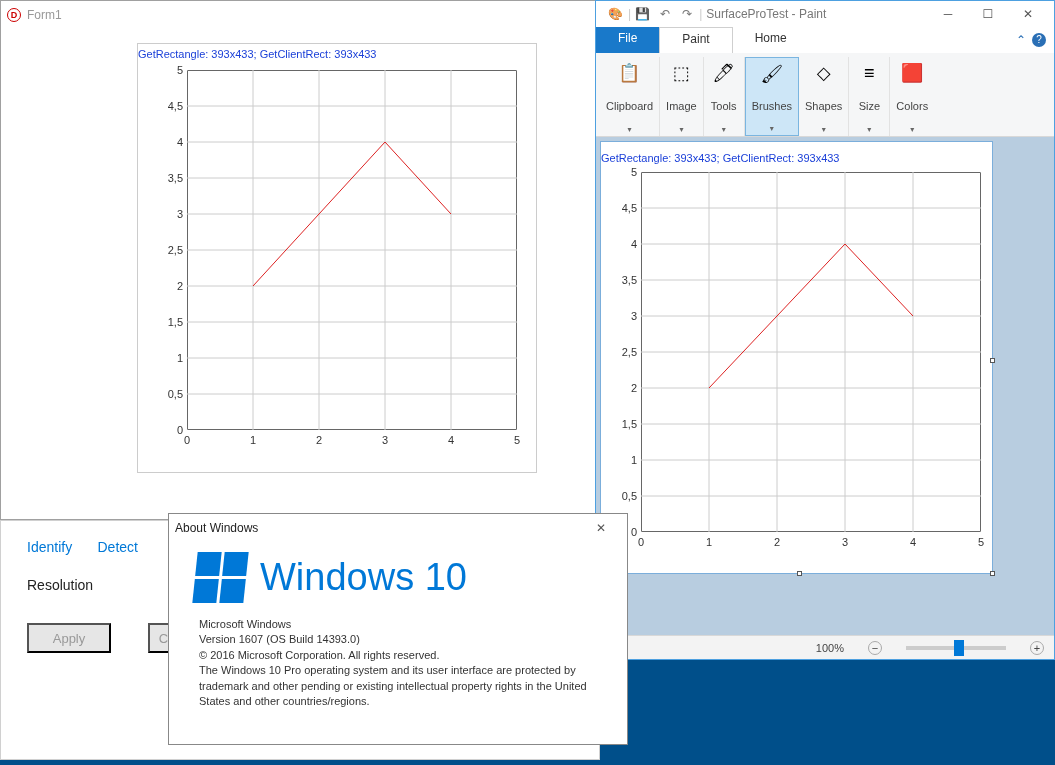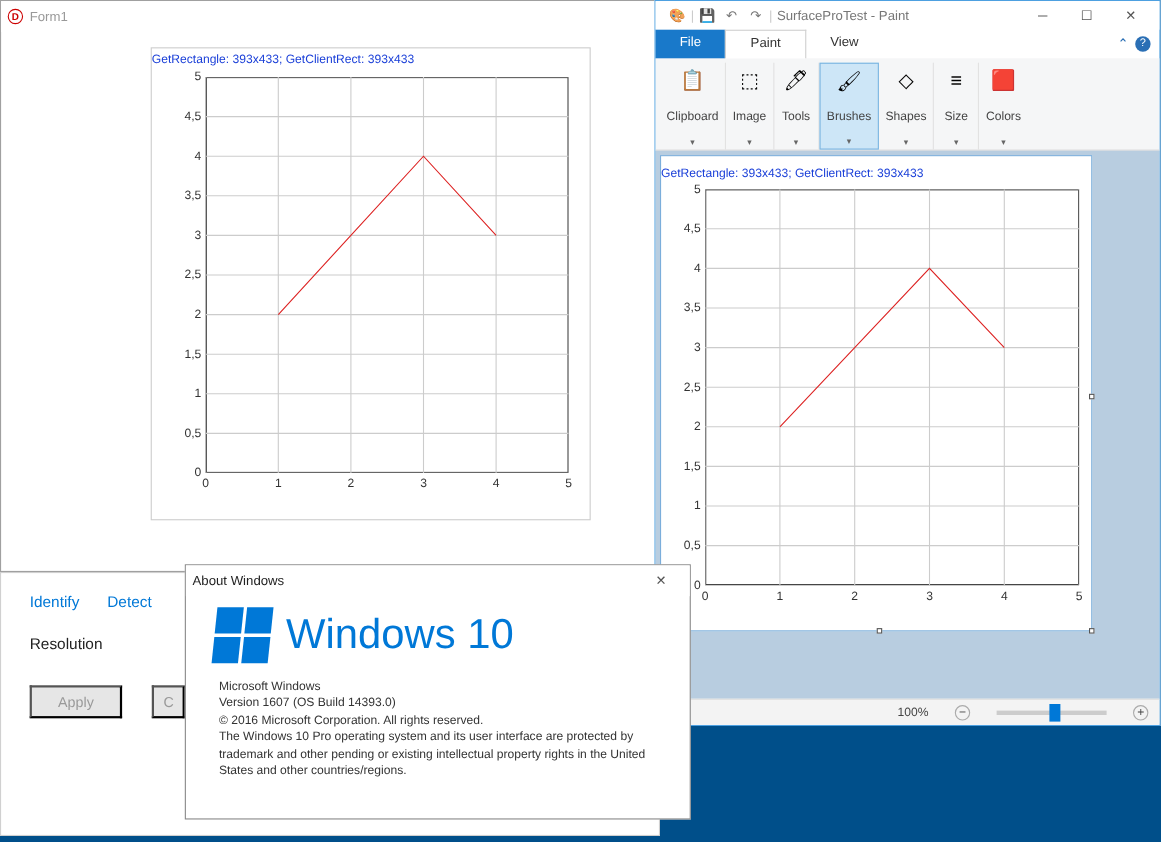--- a/index.html
+++ b/index.html
@@ -21,21 +21,21 @@
 .plotarea .yaxis { position: absolute; font-size: 11px; color: #333; text-align: right; transform: translateY(-50%); }
 .plotarea .xaxis { position: absolute; font-size: 11px; color: #333; text-align: center; transform: translateX(-50%); }
 .plotline { stroke: #d22; stroke-width: 1; fill: none; }
 
 
 #panel { position: absolute; left: 0; top: 520px; width: 600px; height: 240px; background: #fff; border: 1px solid #d0d0d0; padding: 18px 26px; }
 #panel .tabs span { color: #0078d7; font-size: 14px; margin-right: 22px; }
 #panel .lbl { margin-top: 22px; font-size: 14px; color: #222; }
 #panel input[type=text] { width: 130px; font-size: 14px; padding: 6px 8px; border: 1px solid #888; margin-top: 6px; }
 #panel .btnrow { margin-top: 30px; }
-#panel button { width: 84px; height: 30px; background: #e6e6e6; border: 1px solid #bcbcbc stable; color:#999; font-size:13px; margin-right: 24px; }
+#panel button { width: 84px; height: 30px; background: #e6e6e6; border: 1px solid #bcbcbc stable; color:#999; font-size:13px; margin-right: 34px; }
 
 
 #paint { left: 595px; top: 0; width: 460px; height: 660px; border: 1px solid #4da0e0; }
 #paint .titlebar { height: 26px; color: #777; }
 #paint .qat { display: flex; align-items: center; gap: 2px; padding: 0 4px; }
 #paint .qat .qbtn { width: 20px; height: 20px; display:flex;align-items:center;justify-content:center; font-size:12px; }
 #paint .ribbon-tabs { display: flex; height: 26px; }
 #paint .ribbon-tabs .tab { padding: 4px 22px; font-size: 12px; color: #333; }
 #paint .ribbon-tabs .tab.file { background: #1979ca; color: #fff; }
 #paint .ribbon-tabs .tab.home { border: 1px solid #cfcfcf; border-bottom: none; background: #fff; }
@@ -147,21 +147,21 @@
     <span class="title">SurfaceProTest - Paint</span>
     <div class="winbtns">
       <div class="winbtn">─</div>
       <div class="winbtn">☐</div>
       <div class="winbtn">✕</div>
     </div>
   </div>
   <div class="ribbon-tabs">
     <div class="tab file">File</div>
     <div class="tab home">Paint</div>
-    <div class="tab">View</div>
+    <div class="tab">Home</div>
     <div class="helpbtn">
       <span>⌃</span>
       <span style="display:inline-block;width:14px;height:14px;border-radius:50%;background:#2a6fb5;color:#fff;text-align:center;font-size:10px;line-height:14px;">?</span>
     </div>
   </div>
   <div class="ribbon">
     <div class="rgroup">
       <div class="ricon">📋</div>
       <div class="rlabel">Clipboard</div>
       <div class="drop">▾</div>

